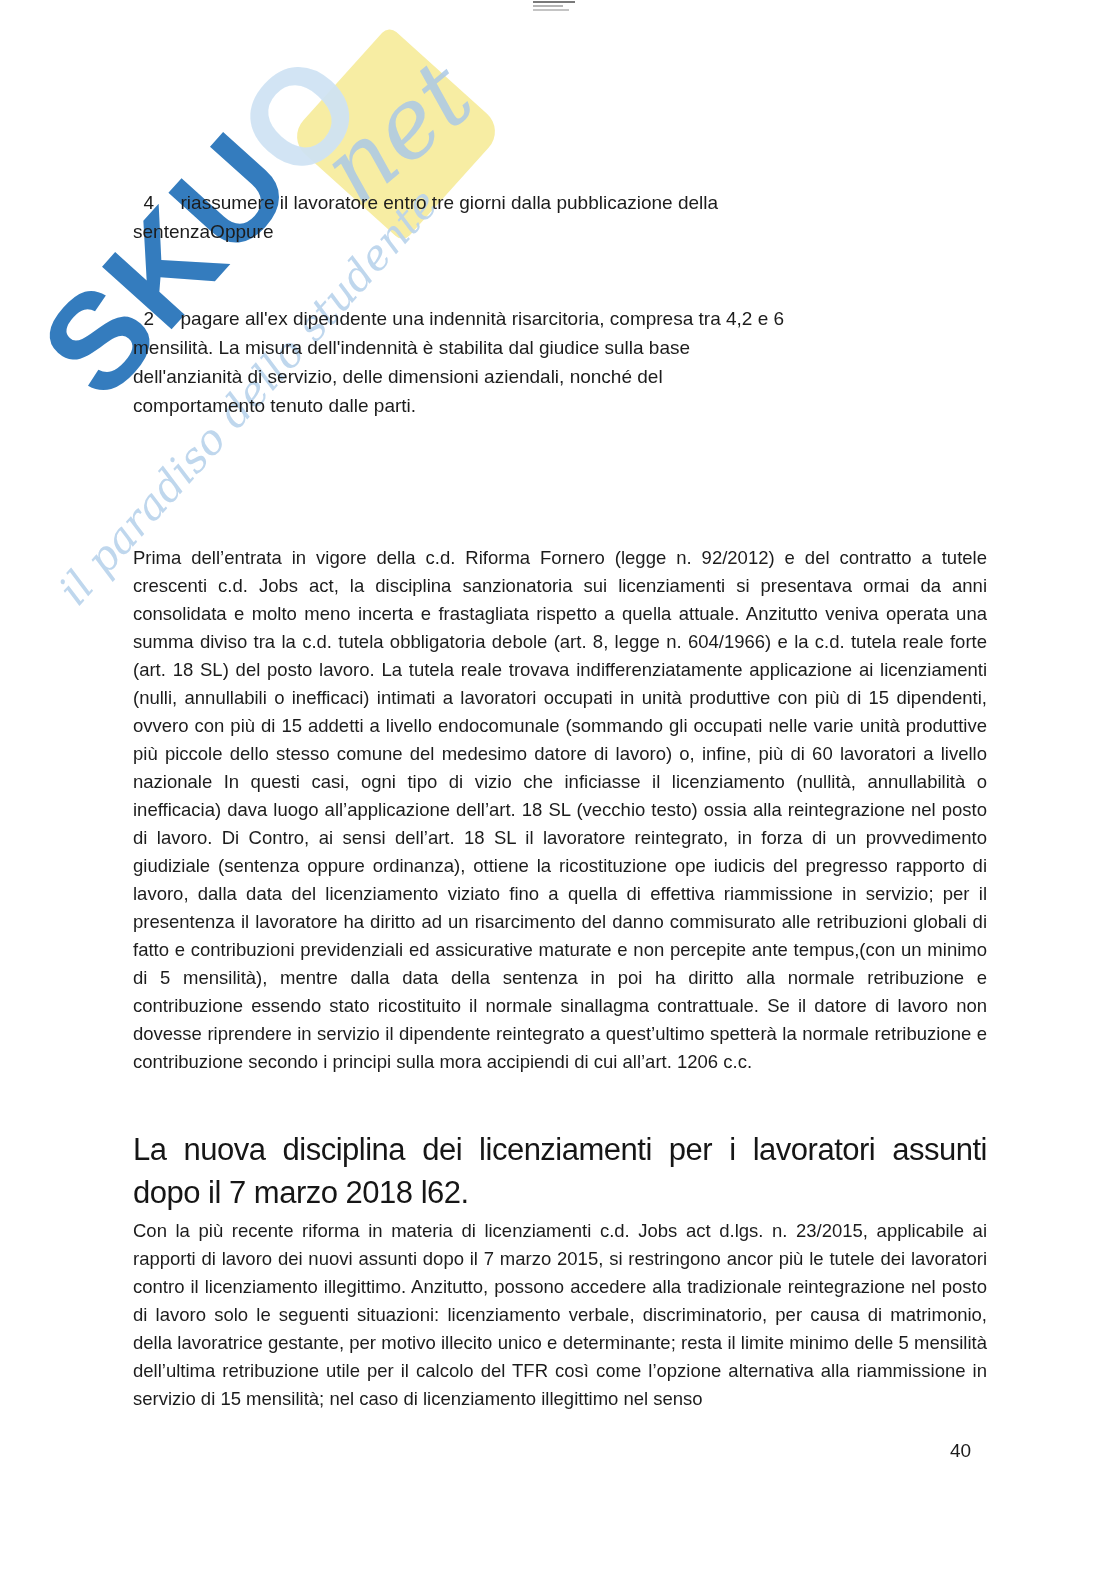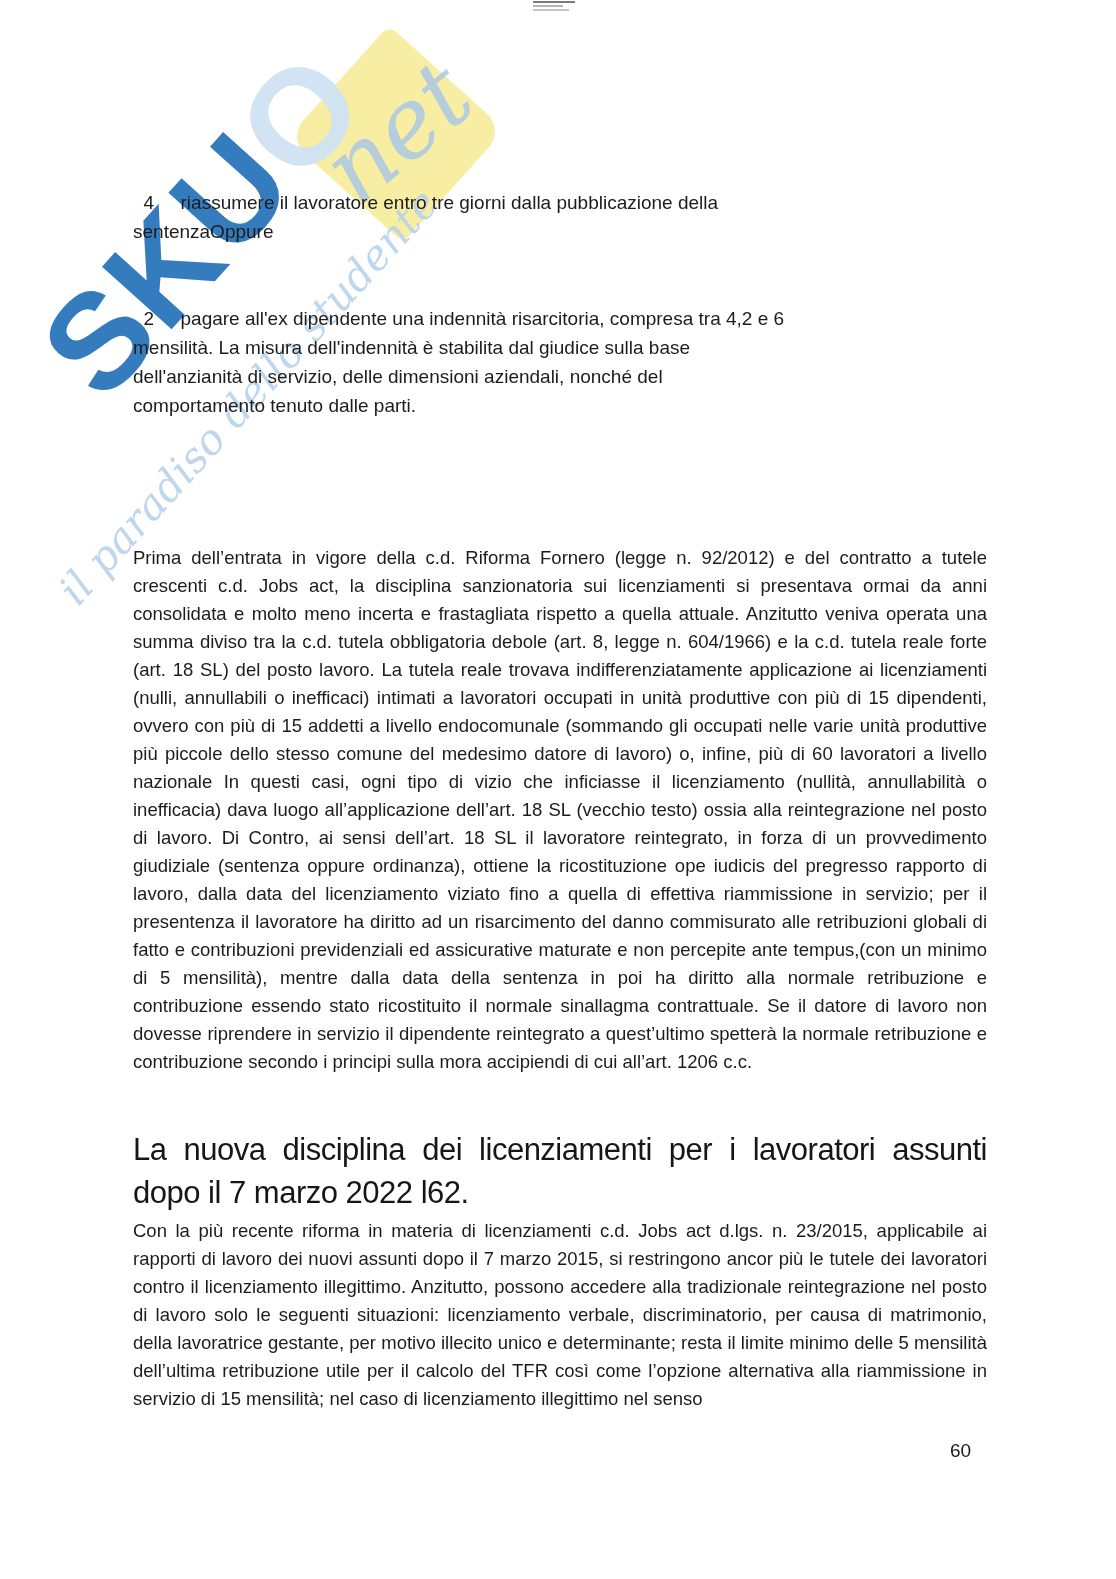--- a/index.html
+++ b/index.html
@@ -94,19 +94,19 @@
       <div>  4     riassumere il lavoratore entro tre giorni dalla pubblicazione della
 sentenzaOppure</div>
       <div>  2     pagare all'ex dipendente una indennità risarcitoria, compresa tra 4,2 e 6
 mensilità. La misura dell'indennità è stabilita dal giudice sulla base
 dell'anzianità di servizio, delle dimensioni aziendali, nonché del
 comportamento tenuto dalle parti.</div>
     </div>
 
     <div class="body-par p1">Prima dell’entrata in vigore della c.d. Riforma Fornero (legge n. 92/2012) e del contratto a tutele crescenti c.d. Jobs act, la disciplina sanzionatoria sui licenziamenti si presentava ormai da anni consolidata e molto meno incerta e frastagliata rispetto a quella attuale. Anzitutto veniva operata una summa diviso tra la c.d. tutela obbligatoria debole (art. 8, legge n. 604/1966) e la c.d. tutela reale forte (art. 18 SL) del posto lavoro. La tutela reale trovava indifferenziatamente applicazione ai licenziamenti (nulli, annullabili o inefficaci) intimati a lavoratori occupati in unità produttive con più di 15 dipendenti, ovvero con più di 15 addetti a livello endocomunale (sommando gli occupati nelle varie unità produttive più piccole dello stesso comune del medesimo datore di lavoro) o, infine, più di 60 lavoratori a livello nazionale In questi casi, ogni tipo di vizio che inficiasse il licenziamento (nullità, annullabilità o inefficacia) dava luogo all’applicazione dell’art. 18 SL (vecchio testo) ossia alla reintegrazione nel posto di lavoro. Di Contro, ai sensi dell’art. 18 SL il lavoratore reintegrato, in forza di un provvedimento giudiziale (sentenza oppure ordinanza), ottiene la ricostituzione ope iudicis del pregresso rapporto di lavoro, dalla data del licenziamento viziato fino a quella di effettiva riammissione in servizio; per il presentenza il lavoratore ha diritto ad un risarcimento del danno commisurato alle retribuzioni globali di fatto e contribuzioni previdenziali ed assicurative maturate e non percepite ante tempus,(con un minimo di 5 mensilità), mentre dalla data della sentenza in poi ha diritto alla normale retribuzione e contribuzione essendo stato ricostituito il normale sinallagma contrattuale. Se il datore di lavoro non dovesse riprendere in servizio il dipendente reintegrato a quest’ultimo spetterà la normale retribuzione e contribuzione secondo i principi sulla mora accipiendi di cui all’art. 1206 c.c.</div>
 
-    <div class="heading h2">La nuova disciplina dei licenziamenti per i lavoratori assunti dopo il 7 marzo 2022 l62.</div>
+    <div class="heading h2">La nuova disciplina dei licenziamenti per i lavoratori assunti dopo il 7 marzo 2018 l62.</div>
     <div class="body-par p2">Con la più recente riforma in materia di licenziamenti c.d. Jobs act d.lgs. n. 23/2015, applicabile ai rapporti di lavoro dei nuovi assunti dopo il 7 marzo 2015, si restringono ancor più le tutele dei lavoratori contro il licenziamento illegittimo. Anzitutto, possono accedere alla tradizionale reintegrazione nel posto di lavoro solo le seguenti situazioni: licenziamento verbale, discriminatorio, per causa di matrimonio, della lavoratrice gestante, per motivo illecito unico e determinante; resta il limite minimo delle 5 mensilità dell’ultima retribuzione utile per il calcolo del TFR così come l’opzione alternativa alla riammissione in servizio di 15 mensilità; nel caso di licenziamento illegittimo nel senso</div>
 
-    <div class="page-number">60</div>
+    <div class="page-number">40</div>
 
   </div>
 </div>
 
 </body></html>

